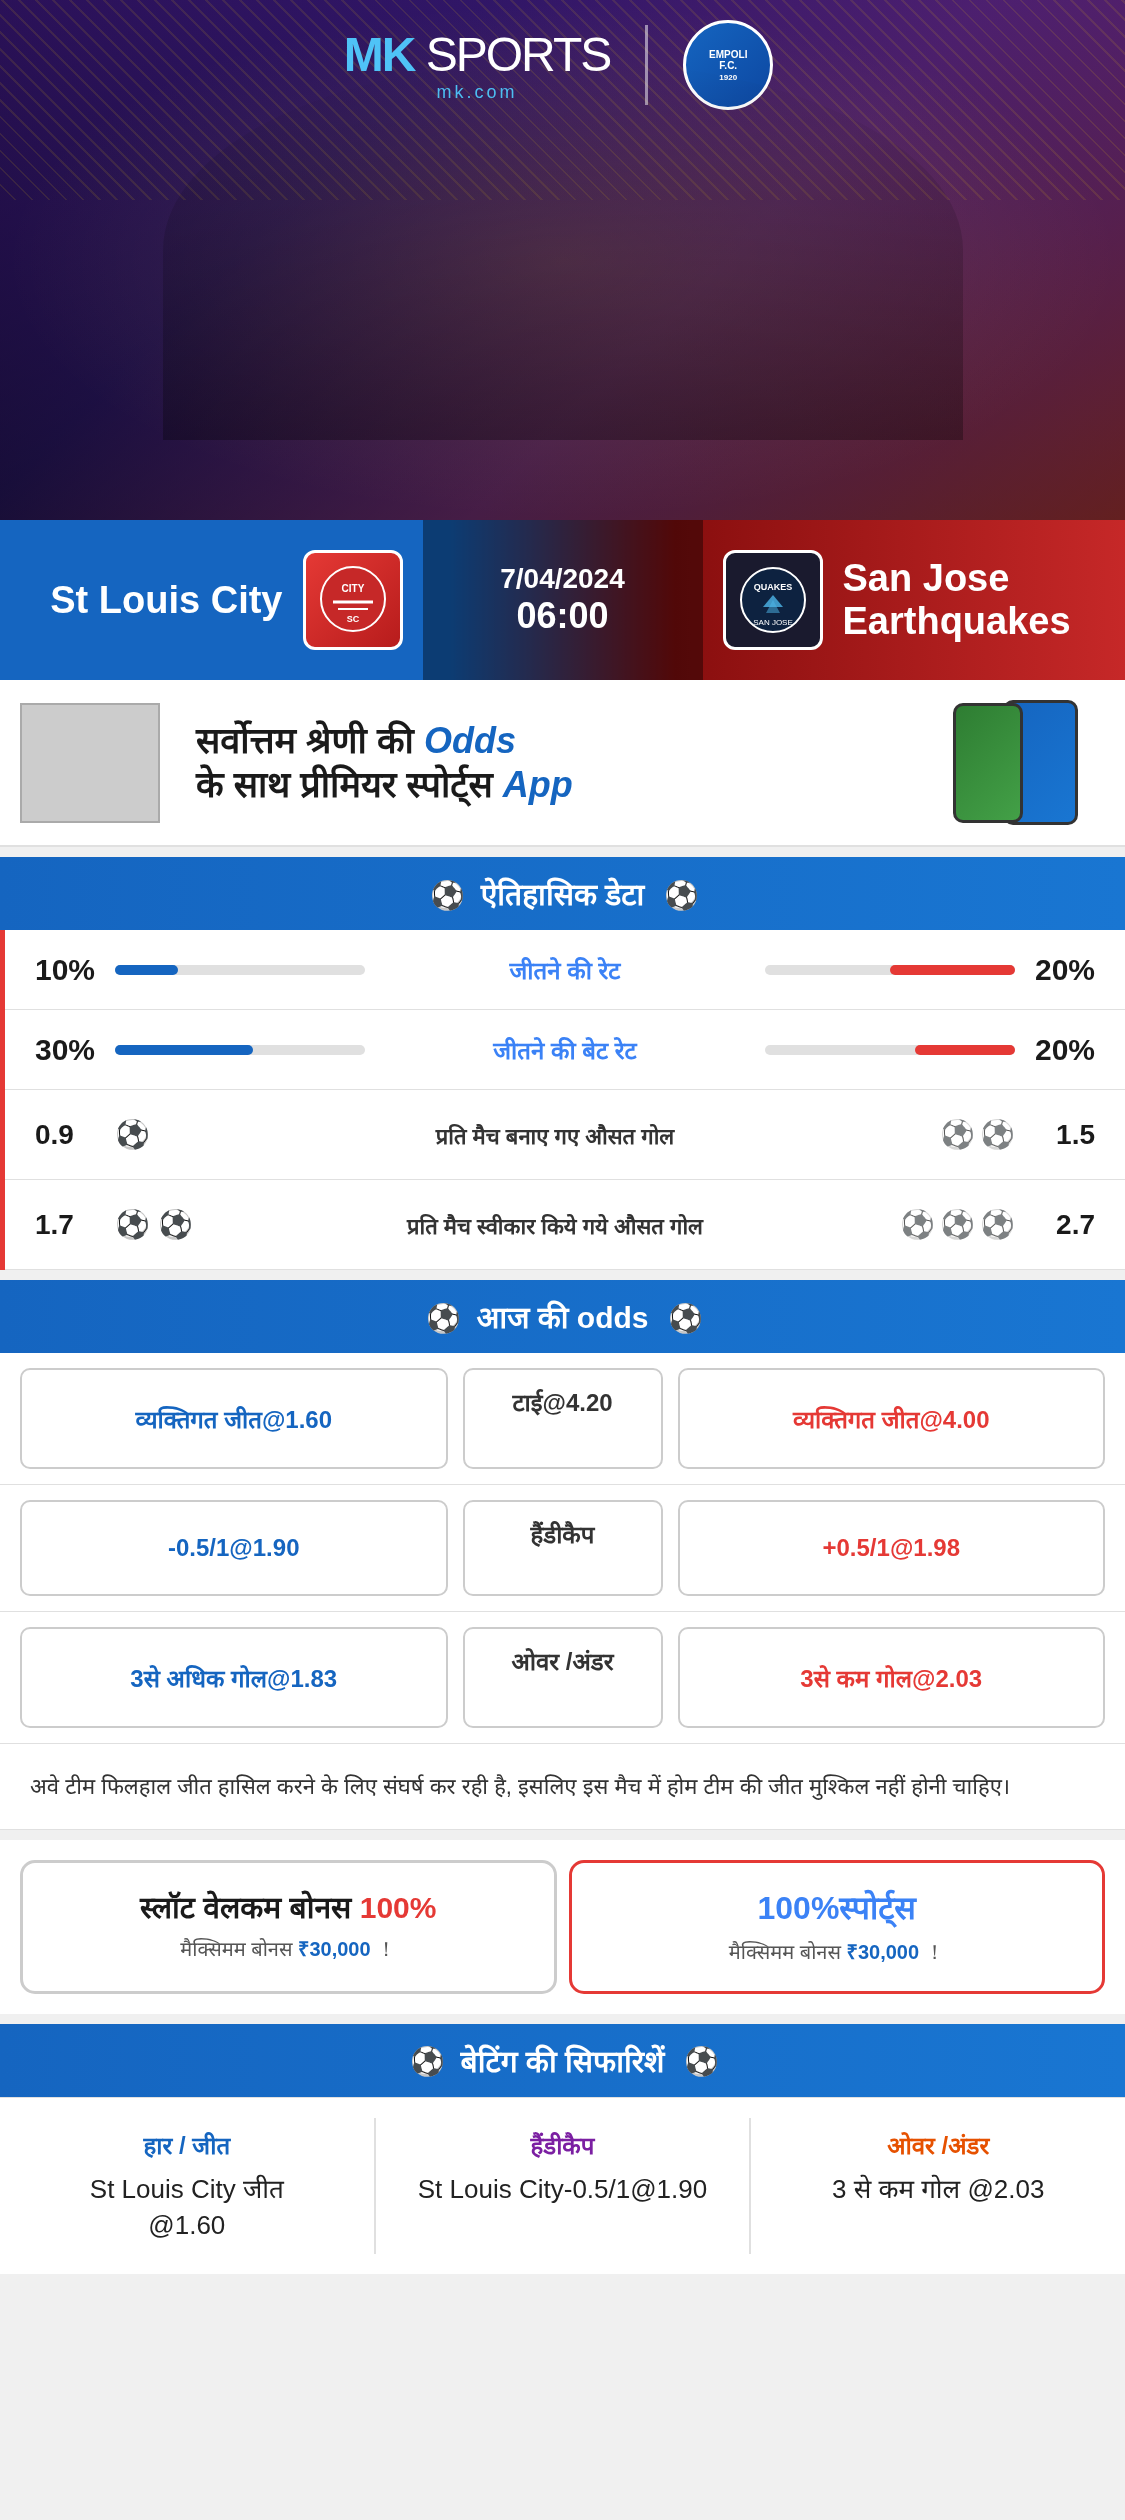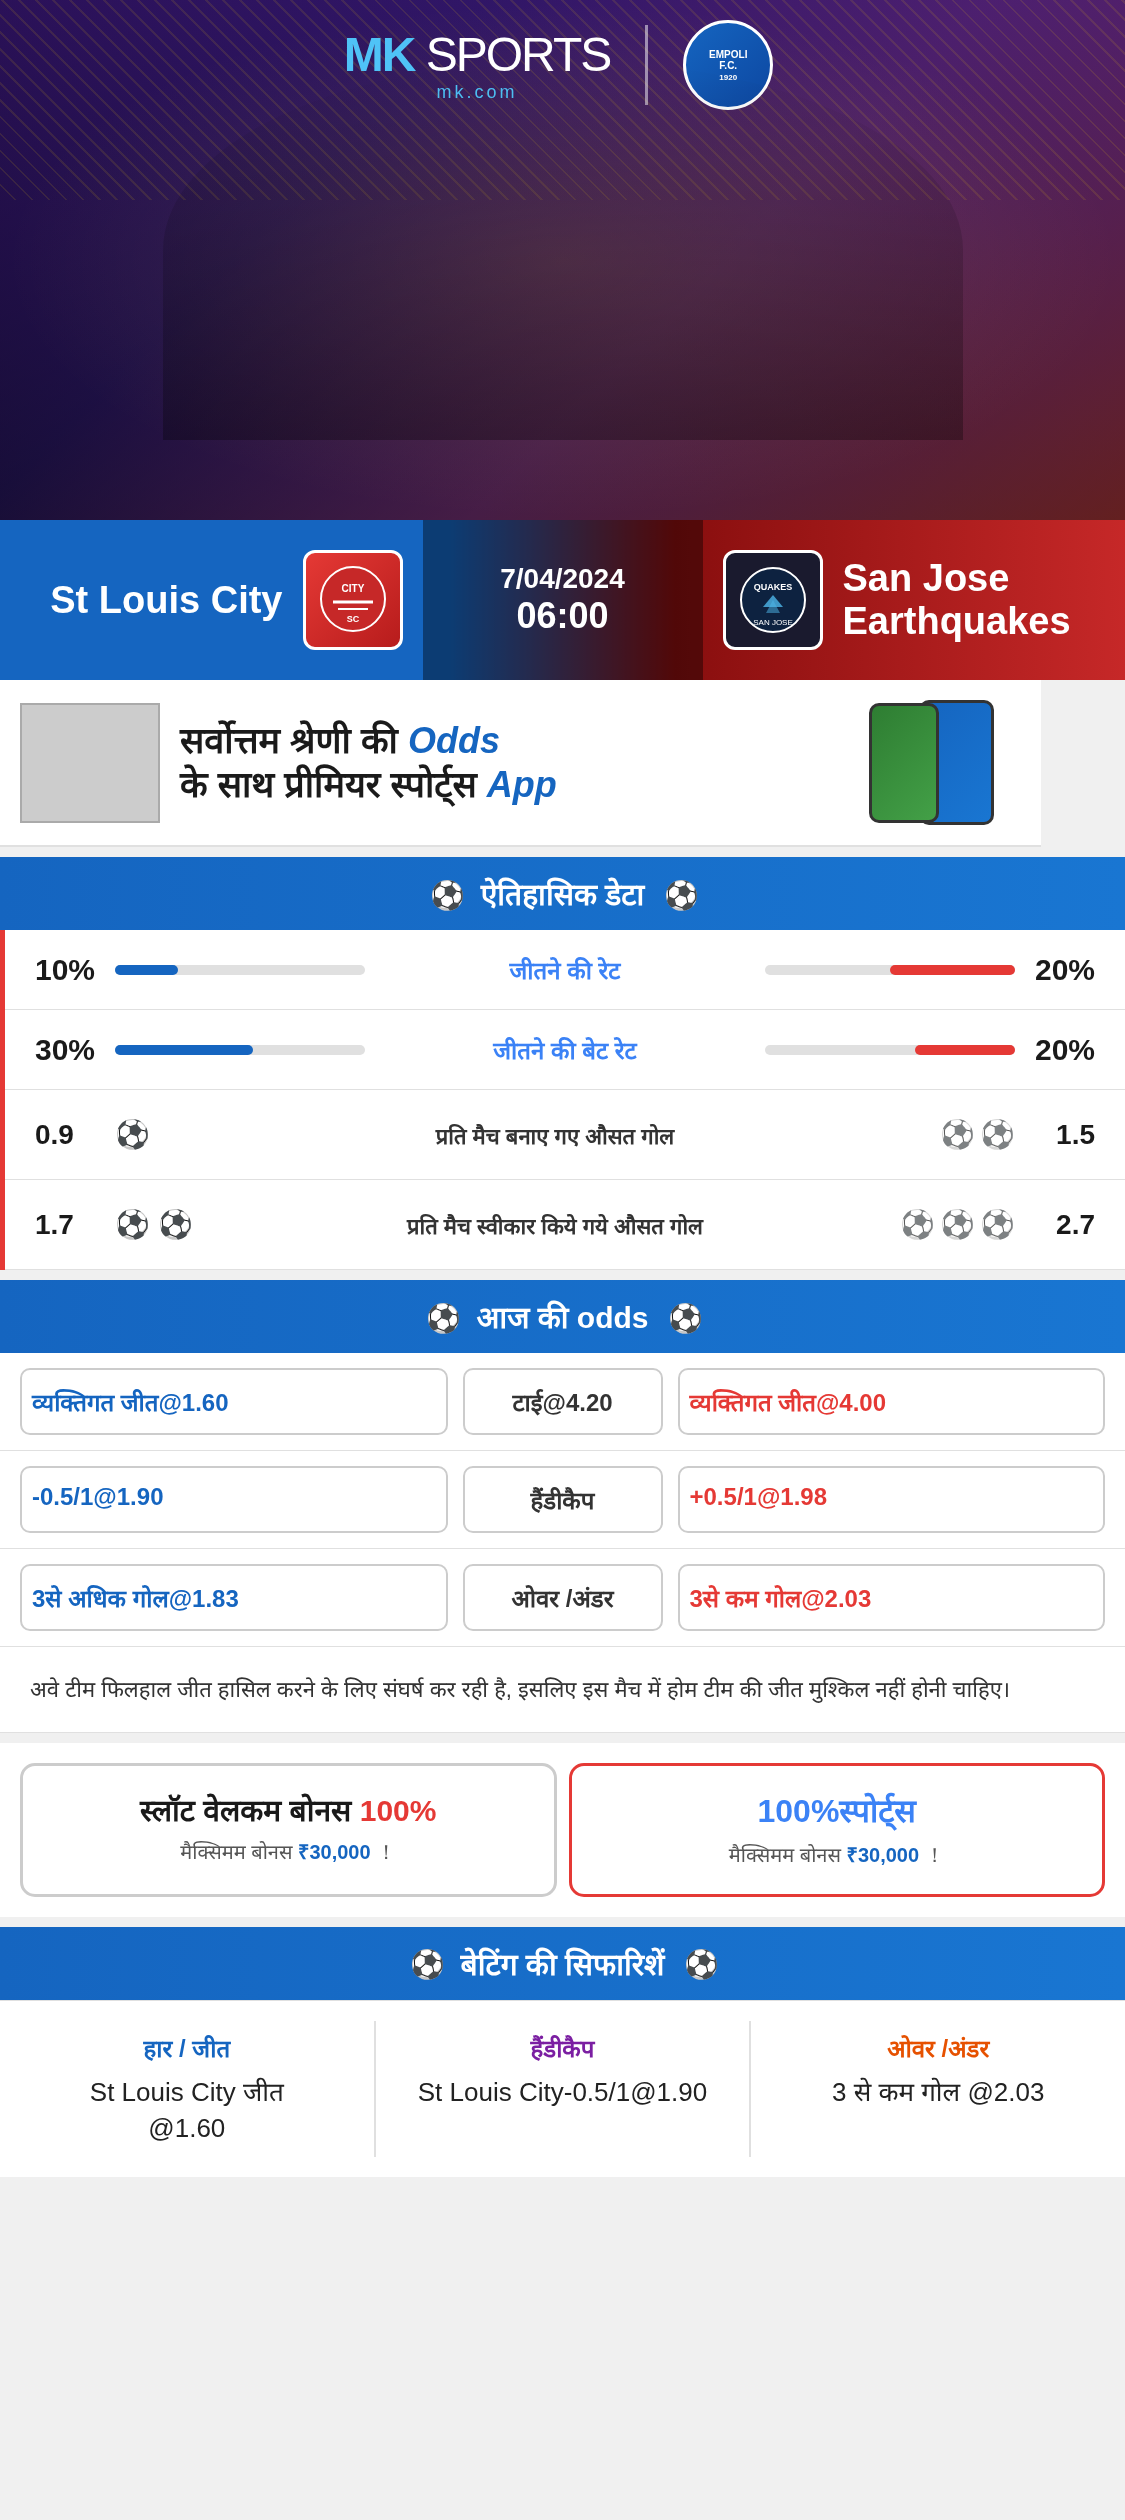--- a/index.html
+++ b/index.html
@@ -185,26 +185,26 @@
       flex-shrink: 0;
     }
     .team-away-name {
       font-size: 38px;
       font-weight: 900;
       color: white;
     }
 
     
     .promo-banner {
-      width: 1041px;
+      width: 1125px;
       background: white;
       padding: 20px;
       display: flex;
       align-items: center;
-      gap: 20px;
+      gap: 36px;
       border-bottom: 2px solid #e0e0e0;
     }
     .promo-img-placeholder {
       width: 140px;
       height: 120px;
       background: #cccccc;
       border: 2px solid #aaa;
       flex-shrink: 0;
     }
     .promo-text-area {
@@ -381,22 +381,22 @@
       display: flex;
       align-items: stretch;
       padding: 15px 20px;
       gap: 15px;
       border-bottom: 1px solid #e0e0e0;
     }
     .odds-cell {
       flex: 1;
       border: 2px solid #ccc;
       border-radius: 10px;
-      padding: 15px 10px;
-      text-align: left;
+      padding: 32px 10px;
+      text-align: center;
       font-size: 24px;
     }
     .odds-cell-blue { color: #1565c0; font-weight: 700; }
     .odds-cell-red { color: #e53935; font-weight: 700; }
     .odds-cell-center {
       flex: 0 0 200px;
       border: 2px solid #ccc;
       border-radius: 10px;
       padding: 15px 10px;
       text-align: center;

